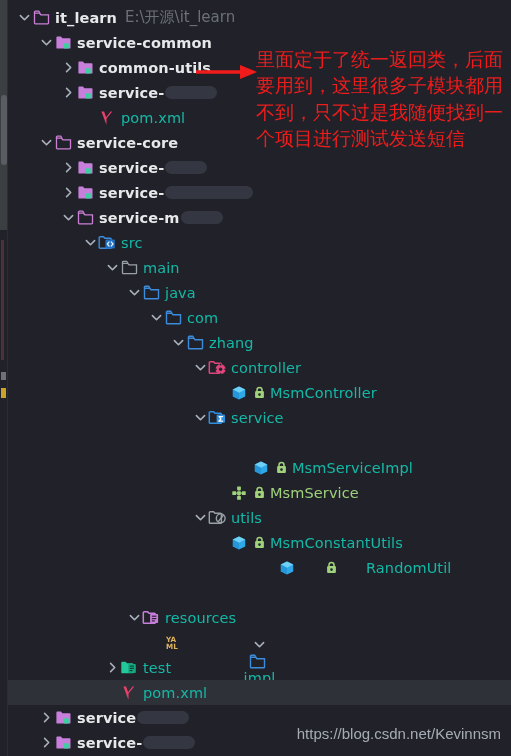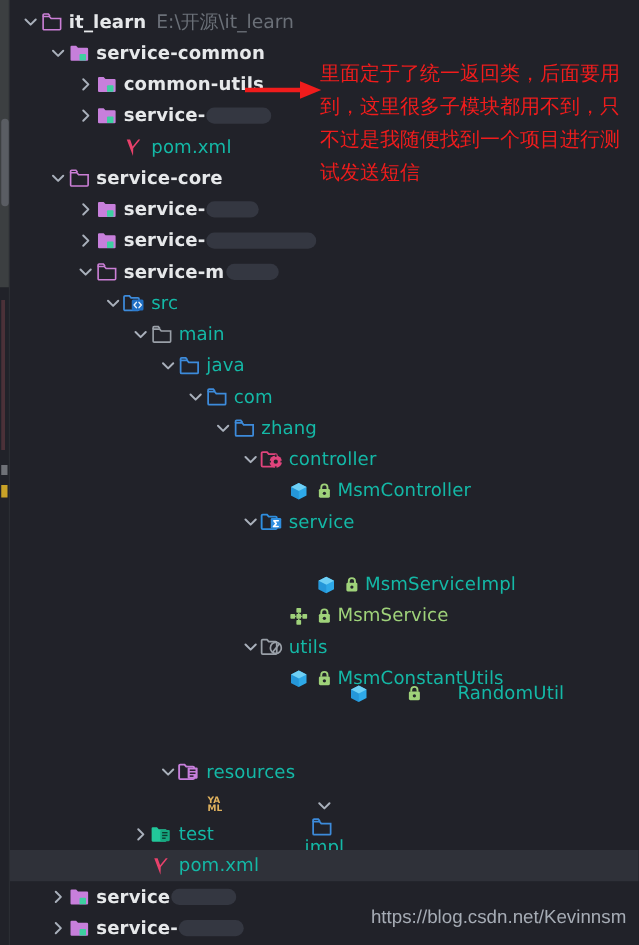--- a/index.html
+++ b/index.html
@@ -46,21 +46,21 @@
   .label.green{color:#9fd27a;}
   .path{font-size:15px;color:#6b7078;margin-left:8px;}
 
   
   .redact{display:inline-block;background:#343741;border-radius:7px;height:13px;
           vertical-align:middle;margin-left:1px;}
 
   
   #annotation{
     position:absolute;left:256px;top:46px;width:252px;
-    color:#f01c1c;font-size:16px;line-height:26.4px;
+    color:#f01c1c;font-size:19px;line-height:26.4px;
     font-family:"DejaVu Sans","Liberation Sans",sans-serif;
     letter-spacing:0px;
   }
   
   #red-arrow{position:absolute;left:196px;top:63px;width:62px;height:18px;}
 
   #watermark{
     position:absolute;right:10px;bottom:14px;
     color:#a6acb5;font-size:15px;
     font-family:"Liberation Sans",sans-serif;
@@ -434,21 +434,21 @@
       </div>
       <div class="lock">
         <svg width="11" height="13" viewBox="0 0 11 13">
           <path d="M3 5.4V4a2.5 2.5 0 0 1 5 0v1.4" fill="none" stroke="#9fd27a" stroke-width="1.5"></path>
           <rect x="1.1" y="5.1" width="8.8" height="7" rx="1.1" fill="#9fd27a"></rect>
           <circle cx="5.5" cy="8.6" r="1.3" fill="#24262c"></circle>
         </svg>
       </div>
       <span class="label">MsmConstantUtils</span>
     </div>
-    <div class="row" style="top: 542px; gap: 24px;">
+    <div class="row" style="top: 555px; gap: 24px;">
       <div style="flex: 0 0 206px; height: 1px;"></div>
       <div class="arrow none"></div>
       <div class="icon">
         <svg width="16" height="16" viewBox="0 0 16 16">
           <path d="M8 1.4 14.2 4.6v6.8L8 14.6 1.8 11.4V4.6z" fill="#2ea9e8"></path>
           <path d="M8 1.4 14.2 4.6 8 7.8 1.8 4.6z" fill="#6fd0f5"></path>
           <path d="M8 7.8v6.8L1.8 11.4V4.6z" fill="#1c86c9" opacity=".5"></path>
         </svg>
       </div>
       <div class="lock">

